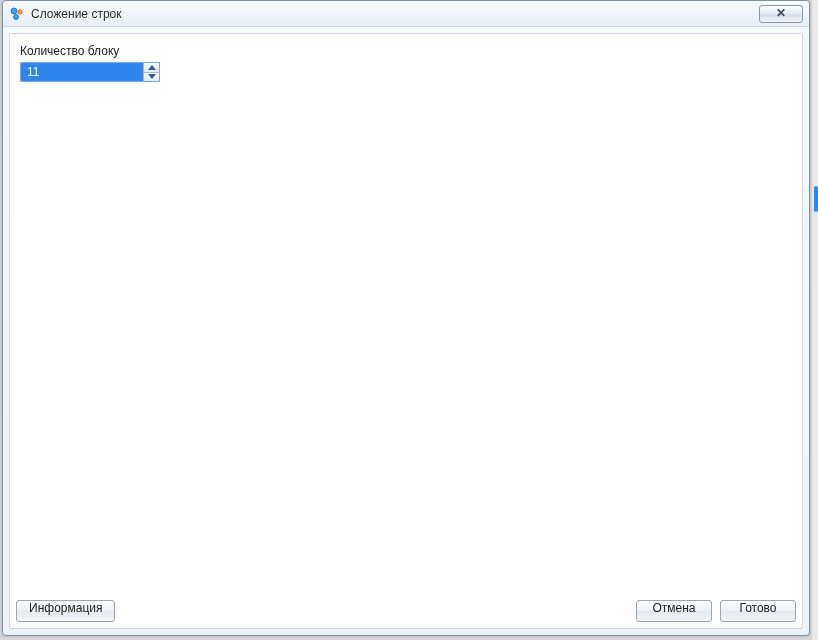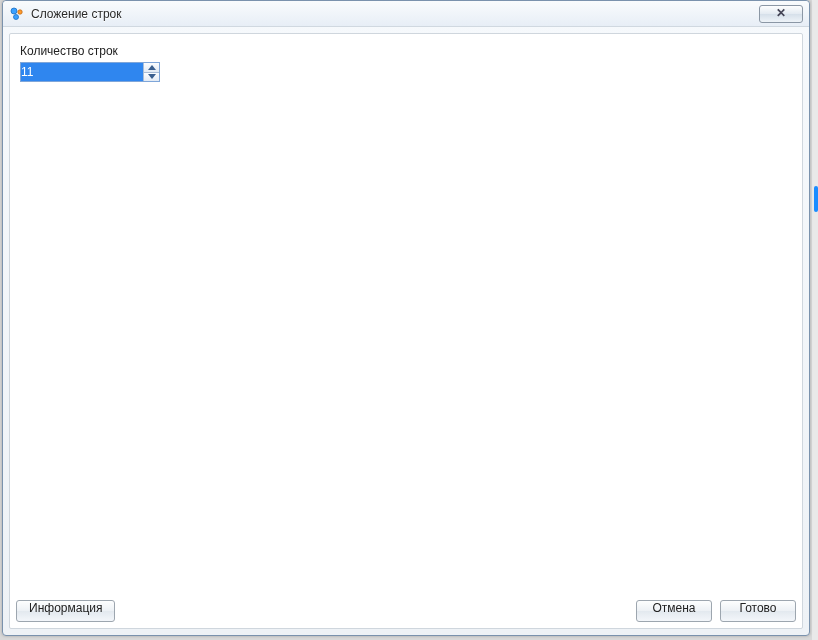--- a/index.html
+++ b/index.html
@@ -123,21 +123,21 @@
   }
   .spinner {
     width: 140px; height: 20px;
     display: flex;
     border: 1px solid #7fa6d9;
   }
   .spinner .value {
     flex: 1;
     background: #2f86ef;
     color: #fff;
-    padding: 2px 0;
+    padding: 2px 6px;
     line-height: 14px;
     outline: none;
   }
   .spinner .spin-btns {
     width: 16px;
     display: flex; flex-direction: column;
     border-left: 1px solid #a8bcd6;
   }
   .spin-btn {
     flex: 1;
@@ -193,21 +193,21 @@
     </span>
     <span class="title">Сложение строк</span>
     <div class="close-btn">
       <span>✕</span>
     </div>
   </div>
 
   <div class="client">
 
     <div class="tab-content">
-      <div class="field-label">Количество строк</div>
+      <div class="field-label">Количество блоку</div>
       <div class="spinner">
         <div class="value">11</div>
         <div class="spin-btns">
           <div class="spin-btn">
             <svg width="8" height="5" viewBox="0 0 8 5">
                 <path d="M0 5 L4 0 L8 5 Z" fill="#3a5f8f"></path>
               </svg>
           </div>
           <div class="spin-btn">
             <svg width="8" height="5" viewBox="0 0 8 5">

